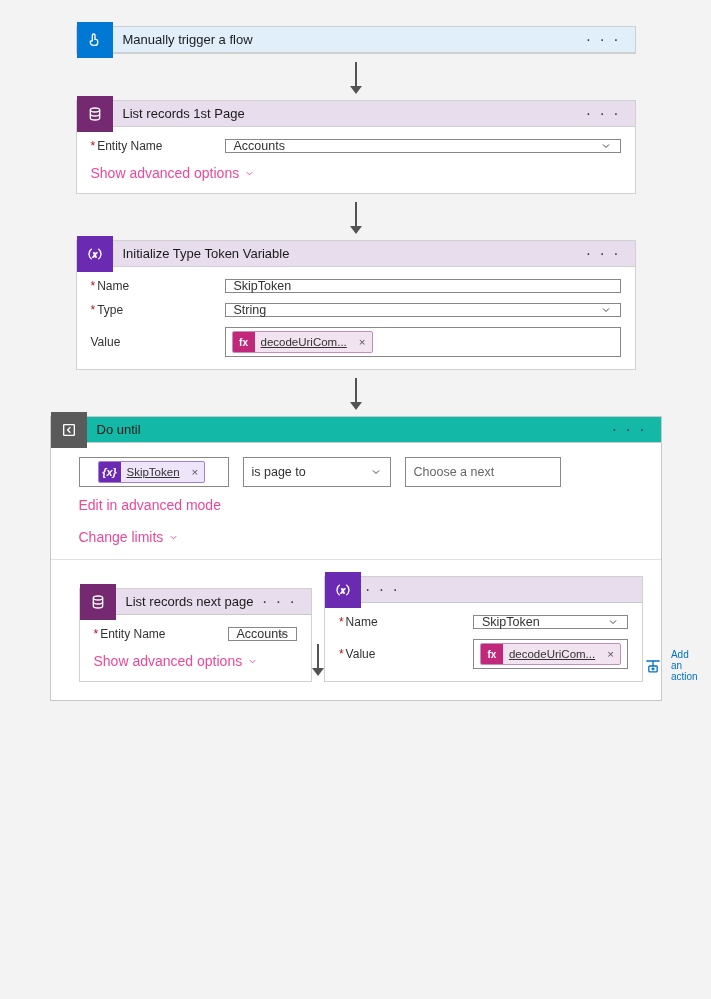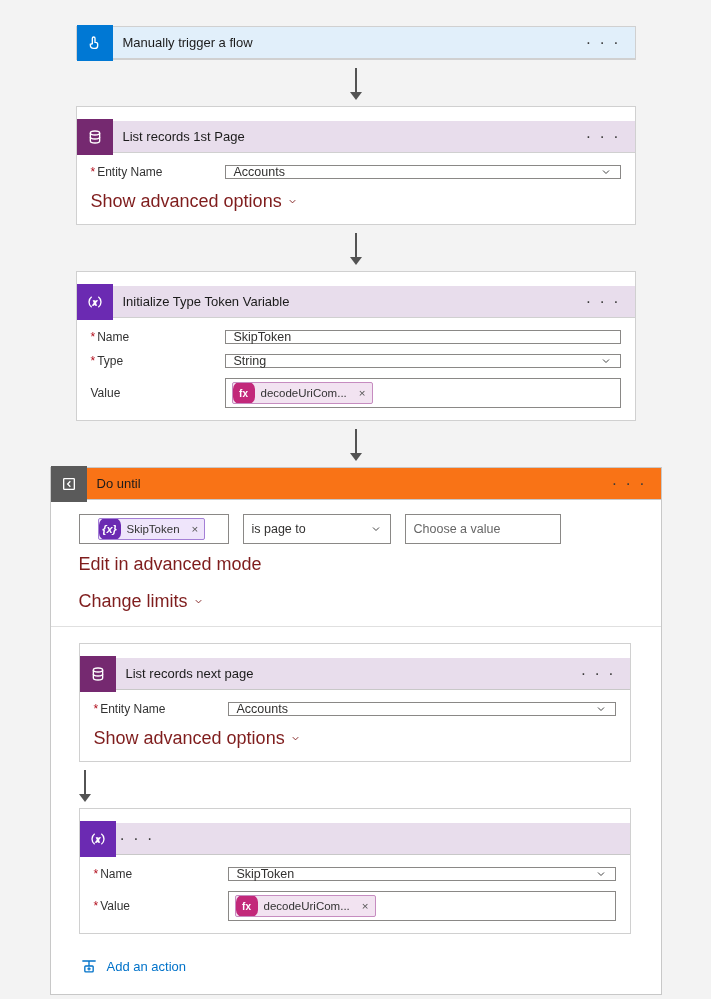--- a/index.html
+++ b/index.html
@@ -1,62 +1,62 @@
 <!DOCTYPE html>
 <html><head>
 <meta charset="utf-8">
 <style>
   * { box-sizing: border-box; margin: 0; padding: 0; }
   body { font-family: "Segoe UI", Tahoma, sans-serif; font-size: 13px; background: #f3f3f3; color: #323130; }
   .canvas { width: 711px; min-height: 999px; margin: 0 auto; background: #f3f3f3; position: relative; padding: 26px 0 20px 0; }
   .centered-col { display: flex; flex-direction: column; align-items: center; width: 711px; }
   .card { width: 560px; background: #fff; border: 1px solid #d0d0d0; position: relative; }
   .card.trigger .header { background: #e1effa; }
-  .card.lavender .header { background: #e8ddec; margin-top: 14px; }
-  .header { display: flex; align-items: center; height: 32px; padding: 0 10px 0 0; border-bottom: 1px solid #d0d0d0; }
+  .card.lavender .header { background: #e8ddec; }
+  .header { display: flex; align-items: center; height: 26px; padding: 0 10px 0 0; border-bottom: 1px solid #d0d0d0; }
   .iconbox { width: 36px; height: 36px; display: flex; align-items: center; justify-content: center; color: #fff; flex-shrink: 0; }
   .iconbox.blue { background: #0078d4; }
   .iconbox.plum { background: #752970; }
   .iconbox.purple { background: #6b2ab2; }
   .iconbox.grey { background: #5a5a5a; }
   .header-title { padding-left: 10px; font-size: 13px; flex: 1; color: #1b1b1b; }
   .header-menu { color: #3b3b3b; letter-spacing: 2px; font-size: 16px; padding: 0 4px; cursor: pointer; }
   .body { padding: 12px 14px; }
   .row { display: flex; align-items: center; margin-bottom: 10px; gap: 48px; }
   .row:last-child { margin-bottom: 0; }
   .label { width: 86px; font-size: 12px; color: #333; flex-shrink: 0; }
   .req::before { content: "*"; color: #b10e1c; margin-right: 2px; }
   .input { flex: 1; border: 1px solid #8a8886; height: 14px; display: flex; align-items: center; padding: 0 8px; font-size: 12.5px; background: #fff; position: relative; }
   .input .chev { position: absolute; right: 8px; color: #444; }
   .input.tokenhost { padding: 3px 6px; height: 30px; }
   .token { display: inline-flex; align-items: center; height: 22px; border: 1px solid #c68cc0; background: #f2e3f1; border-radius: 2px; font-size: 11.5px; overflow: hidden; }
   .token.purple { border-color: #a47fd6; background: #efe5fb; }
-  .token .tok-ic { width: 22px; height: 22px; display: flex; align-items: center; justify-content: center; color: #fff; font-style: italic; font-weight: 600; border-radius: 7px; }
+  .token .tok-ic { width: 22px; height: 22px; display: flex; align-items: center; justify-content: center; color: #fff; font-style: italic; font-weight: 600; }
   .token .tok-ic.pink { background: #c2287a; font-style: normal; font-size: 10px; }
   .token .tok-ic.purple { background: #6b2ab2; font-size: 11px; }
-  .token .tok-label { padding: 0 6px; color: #333; }
+  .token .tok-label { padding: 0 6px; color: #333; text-decoration: underline; }
   .token .tok-x { padding: 0 6px; color: #555; cursor: pointer; }
-  .linklike { color: #7f1d1d; font-size: 18px; display: inline-flex; align-items: center; margin-top: 2px; cursor: pointer; }
+  .linklike { color: #ec4899; font-size: 14px; display: inline-flex; align-items: center; margin-top: 2px; cursor: pointer; }
   .linklike .caret { margin-left: 5px; }
   .arrow-conn { display: flex; flex-direction: column; align-items: center; margin: 8px 0 6px 0; }
   .arrow-line { width: 2px; height: 24px; background: #535353; }
   .arrow-head { width: 0; height: 0; border-left: 6px solid transparent; border-right: 6px solid transparent; border-top: 8px solid #535353; }
   .outer-card { width: 612px; background: #fff; border: 1px solid #c8c8c8; }
   .outer-card .header { border-bottom: 1px solid #c8c8c8; }
   .outer-body { padding: 14px 28px 18px 28px; }
   .cond-row { display: flex; gap: 14px; margin-bottom: 8px; align-items: stretch; }
   .cond-box { border: 1px solid #8a8886; background: #fff; display: flex; align-items: center; padding: 3px 6px; min-height: 30px; font-size: 12.5px; }
   .cond-box.small { width: 150px; position: relative; }
   .cond-box.mid { width: 148px; position: relative; padding: 0 8px; }
   .cond-box.val { width: 156px; color: #666; padding: 0 8px; }
   .cond-box .chev { position: absolute; right: 8px; color: #444; }
   .outer-inner { border-top: 1px solid #e0e0e0; margin: 14px -28px 0 -28px; padding: 16px 28px 0 28px; }
-  .inner-col { display: flex; flex-direction: column; align-items: flex-start; }
+  .inner-col { display: flex; flex-direction: row; align-items: flex-end; }
   .card.inner { width: 552px; }
-  .addaction { display: flex; align-items: center; gap: 8px; color: #0072c9; font-size: 13px; margin-top: 22px; cursor: pointer; }
+  .addaction { display: flex; align-items: center; gap: 8px; color: #0072c9; font-size: 10px; margin-top: 22px; cursor: pointer; }
   .addaction .plusic { color: #0072c9; }
   svg { display: block; }
 </style>
 </head>
 <body>
 
 <div class="canvas">
   <div class="centered-col">
 
     <div class="card trigger">
@@ -157,21 +157,21 @@
         </div>
       </div>
     </div>
 
     <div class="arrow-conn">
       <div class="arrow-line"></div>
         <div class="arrow-head"></div>
     </div>
 
     <div class="outer-card">
-      <div class="header" style="background:#f97316;">
+      <div class="header" style="background:#14b8a6;">
         <div class="iconbox grey">
           <svg width="16" height="16" viewBox="0 0 24 24" fill="none" stroke="white" stroke-width="2">
             <rect x="4" y="4" width="16" height="16" rx="1"></rect>
               <path d="M14 8 l-4 4 l4 4"></path>
           </svg>
         </div>
         <div class="header-title">Do until</div>
         <div class="header-menu">· · ·</div>
       </div>
       <div class="outer-body">
@@ -185,21 +185,21 @@
           </div>
           <div class="cond-box mid">
             <span>is page to</span>
             <span class="chev">
               <svg width="12" height="12" viewBox="0 0 24 24" fill="none" stroke="currentColor" stroke-width="2">
                   <path d="M6 9l6 6 6-6"></path>
                 </svg>
             </span>
           </div>
           <div class="cond-box val">
-            <span>Choose a value</span>
+            <span>Choose a next</span>
           </div>
         </div>
         <span class="linklike">Edit in advanced mode</span>
         <div style="height:14px;"></div>
         <span class="linklike">
           <span>Change limits</span>
           <span class="caret">
             <svg width="11" height="11" viewBox="0 0 24 24" fill="none" stroke="currentColor" stroke-width="2">
                 <path d="M6 9l6 6 6-6"></path>
               </svg>

